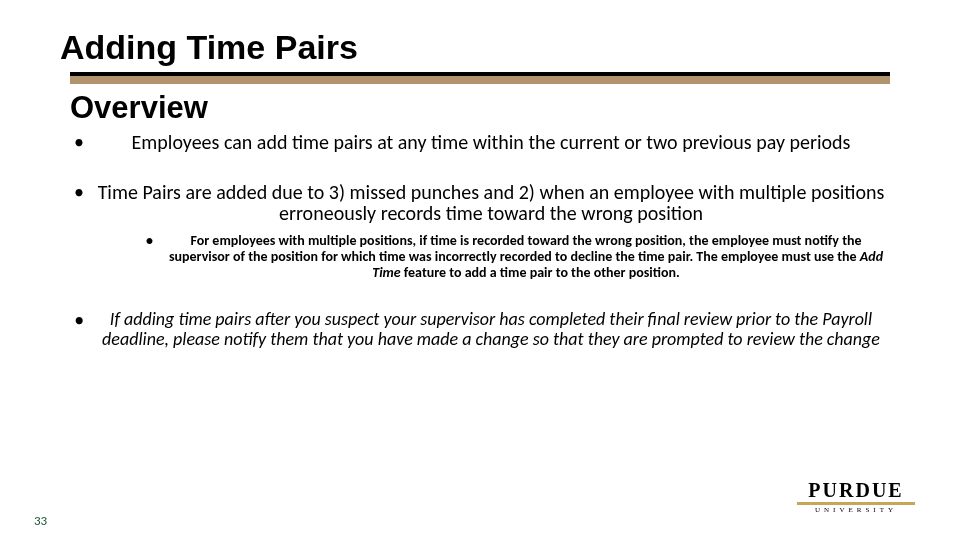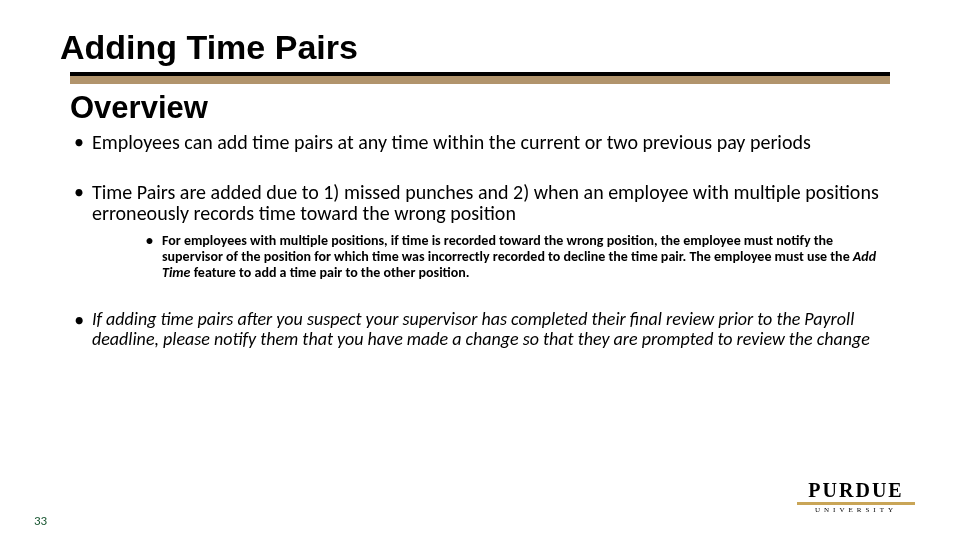--- a/index.html
+++ b/index.html
@@ -38,20 +38,21 @@
     font-family: "Arial Narrow", "Impact", sans-serif;
     font-weight: 700;
     font-stretch: condensed;
     font-size: 31px;
   }
   .content {
     position: absolute;
     left: 70px;
     top: 132px;
     width: 820px;
+    text-align: center;
   }
   ul.outer { list-style: none; }
   ul.outer > li {
     position: relative;
     padding-left: 22px;
     font-size: 20px;
     line-height: 1.08;
     margin-bottom: 28px;
   }
   ul.outer > li::before {
@@ -121,21 +122,21 @@
 
   <div class="title">Adding Time Pairs</div>
   <div class="rule-black"></div>
   <div class="rule-gold"></div>
   <div class="subtitle">Overview</div>
 
   <div class="content">
     <ul class="outer">
       <li>Employees can add time pairs at any time within the current or two previous pay periods</li>
       <li>
-        <span>Time Pairs are added due to 1) missed punches and 2) when an employee with multiple positions erroneously records time toward the wrong position</span>
+        <span>Time Pairs are added due to 3) missed punches and 2) when an employee with multiple positions erroneously records time toward the wrong position</span>
         <ul class="inner">
           <li>
             <span>For employees with multiple positions, if time is recorded toward the wrong position, the employee must notify the supervisor of the position for which time was incorrectly recorded to decline the time pair. The employee must use the </span><span class="italic-inline">Add Time</span><span> feature to add a time pair to the other position.</span>
           </li>
         </ul>
       </li>
       <li class="italic">If adding time pairs after you suspect your supervisor has completed their final review prior to the Payroll deadline, please notify them that you have made a change so that they are prompted to review the change</li>
     </ul>
   </div>
 

